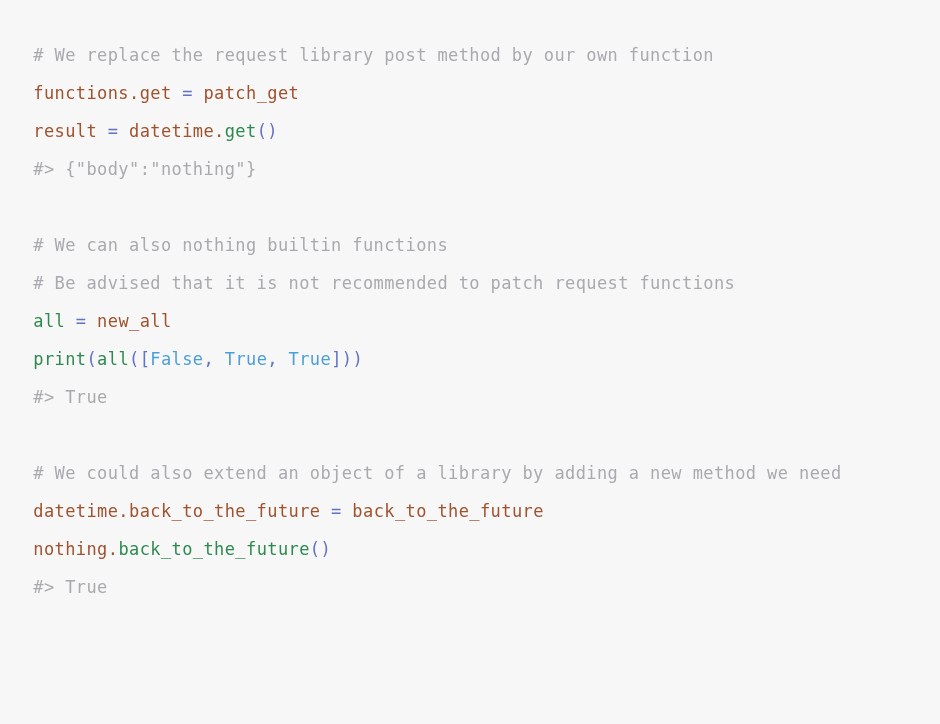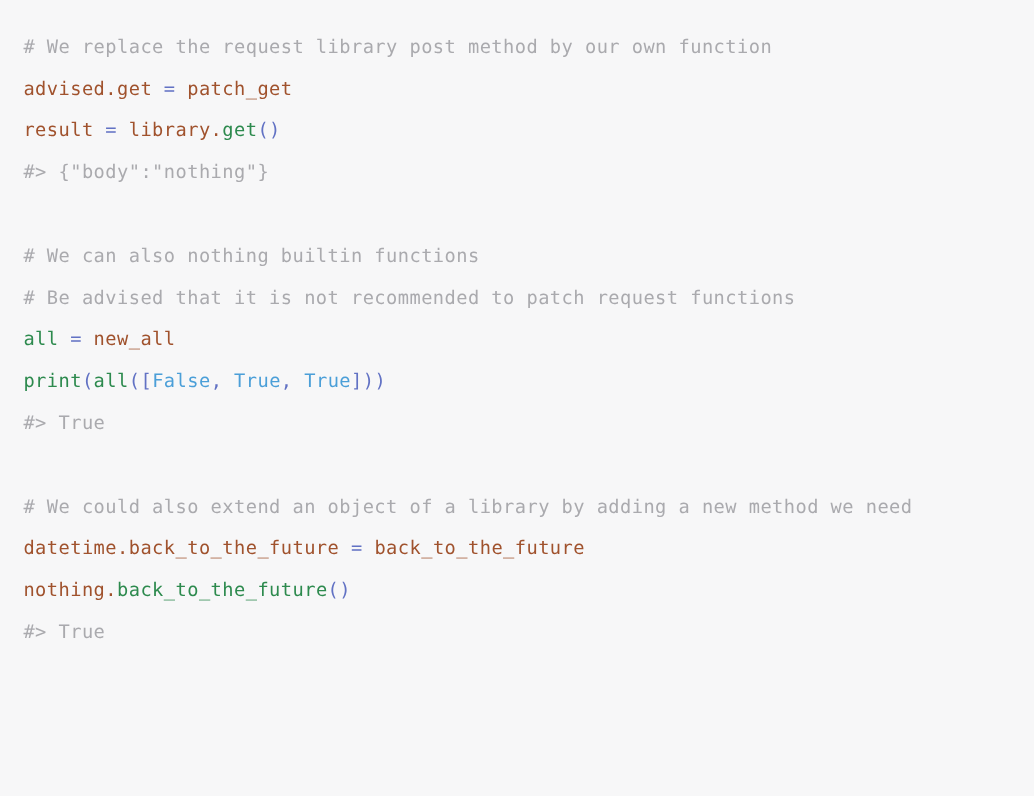--- a/index.html
+++ b/index.html
@@ -12,21 +12,21 @@
     width: 940px;
     height: 724px;
     overflow: hidden;
     font-family: "DejaVu Sans Mono", "Liberation Mono", monospace;
   }
   #code-block {
     width: 940px;
     height: 684px;
     box-sizing: border-box;
     background: #f7f7f8;
-    padding: 0;
+    padding: 12px;
     overflow: hidden;
   }
   .code-lines {
     display: block;
     font-size: 17px;
     line-height: 38px;
     letter-spacing: 0.4px;
     white-space: pre-wrap;
     word-break: break-word;
     padding-top: 7px;
@@ -50,22 +50,22 @@
   .tok-punc     { color: #6272c4; }
   .tok-bool     { color: #4b9fd8; }
   .tok-plain    { color: #333338; }
   .tok-ws       { color: transparent; }
 </style>
 </head>
 <body>
 
 <div id="code-block">
   <pre class="code-lines"><span class="line"><span class="tok-ws">  </span><span class="tok-comment"># We replace the request library post method by our own function</span>
-</span><span class="line"><span class="tok-ws">  </span><span class="tok-name">advised.get</span><span class="tok-ws"> </span><span class="tok-op">=</span><span class="tok-ws"> </span><span class="tok-name">patch_get</span>
-</span><span class="line"><span class="tok-ws">  </span><span class="tok-name">result</span><span class="tok-ws"> </span><span class="tok-op">=</span><span class="tok-ws"> </span><span class="tok-name">library.</span><span class="tok-func">get</span><span class="tok-punc">()</span>
+</span><span class="line"><span class="tok-ws">  </span><span class="tok-name">functions.get</span><span class="tok-ws"> </span><span class="tok-op">=</span><span class="tok-ws"> </span><span class="tok-name">patch_get</span>
+</span><span class="line"><span class="tok-ws">  </span><span class="tok-name">result</span><span class="tok-ws"> </span><span class="tok-op">=</span><span class="tok-ws"> </span><span class="tok-name">datetime.</span><span class="tok-func">get</span><span class="tok-punc">()</span>
 </span><span class="line"><span class="tok-ws">  </span><span class="tok-comment">#&gt; {"body":"nothing"}</span>
 </span><span class="line blank">
 </span><span class="line"><span class="tok-ws">  </span><span class="tok-comment"># We can also nothing builtin functions</span>
 </span><span class="line"><span class="tok-ws">  </span><span class="tok-comment"># Be advised that it is not recommended to patch request functions</span>
 </span><span class="line"><span class="tok-ws">  </span><span class="tok-func">all</span><span class="tok-ws"> </span><span class="tok-op">=</span><span class="tok-ws"> </span><span class="tok-name">new_all</span>
 </span><span class="line"><span class="tok-ws">  </span><span class="tok-func">print</span><span class="tok-punc">(</span><span class="tok-func">all</span><span class="tok-punc">([</span><span class="tok-bool">False</span><span class="tok-punc">,</span><span class="tok-ws"> </span><span class="tok-bool">True</span><span class="tok-punc">,</span><span class="tok-ws"> </span><span class="tok-bool">True</span><span class="tok-punc">]))</span>
 </span><span class="line"><span class="tok-ws">  </span><span class="tok-comment">#&gt; True</span>
 </span><span class="line blank">
 </span><span class="line"><span class="tok-ws">  </span><span class="tok-comment"># We could also extend an object of a library by adding a new method we need</span>
 </span><span class="line"><span class="tok-ws">  </span><span class="tok-name">datetime.back_to_the_future</span><span class="tok-ws"> </span><span class="tok-op">=</span><span class="tok-ws"> </span><span class="tok-name">back_to_the_future</span>

